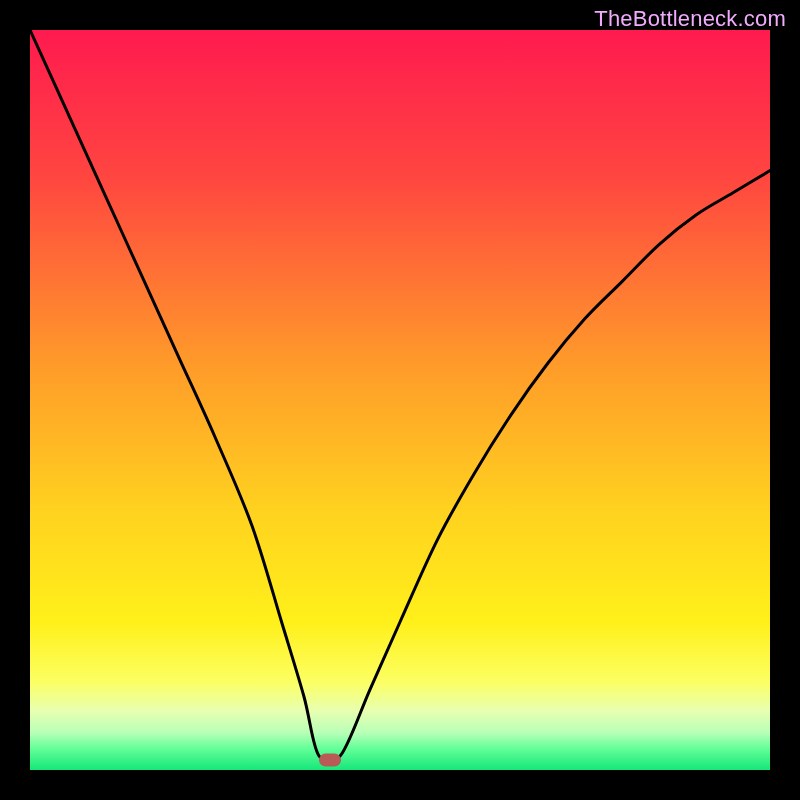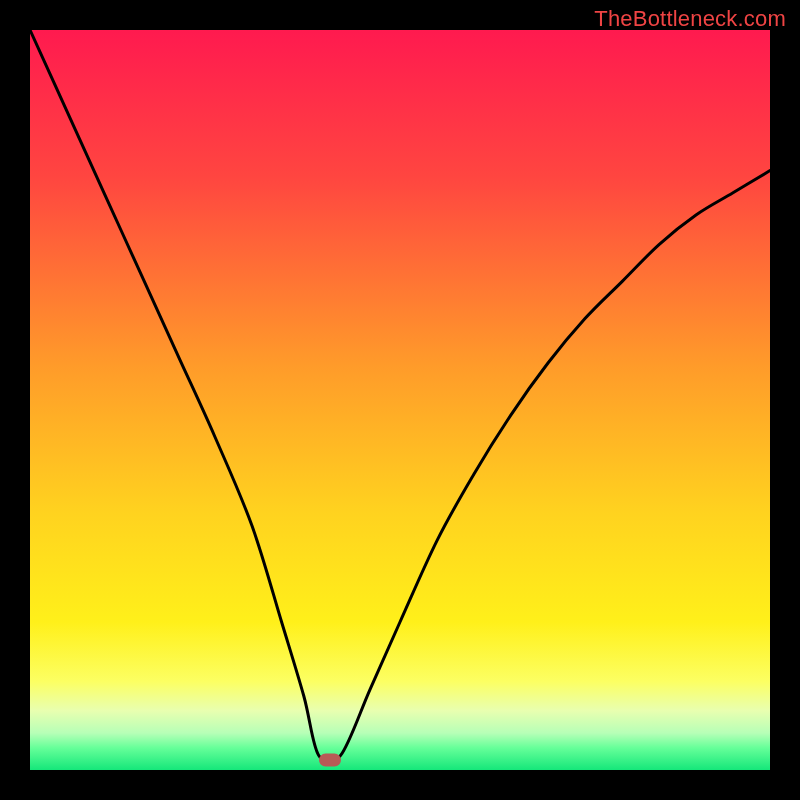--- a/index.html
+++ b/index.html
@@ -42,21 +42,21 @@
     position: absolute;
     width: 22px;
     height: 13px;
     border-radius: 7px;
     transform: translate(-50%, -50%);
   }
   .watermark {
     position: absolute;
     top: 6px;
     right: 14px;
-    color: #ef4444;
+    color: #f0abfc;
     font-size: 22px;
     font-weight: 500;
     letter-spacing: 0.2px;
   }
 </style>
 </head>
 <body>
 
 <div class="frame">
 

